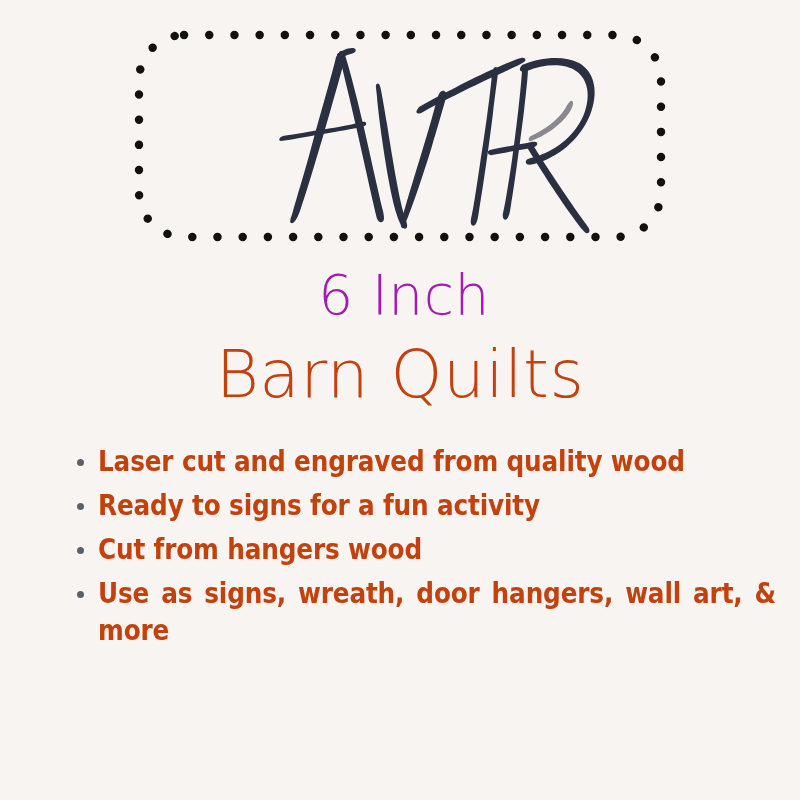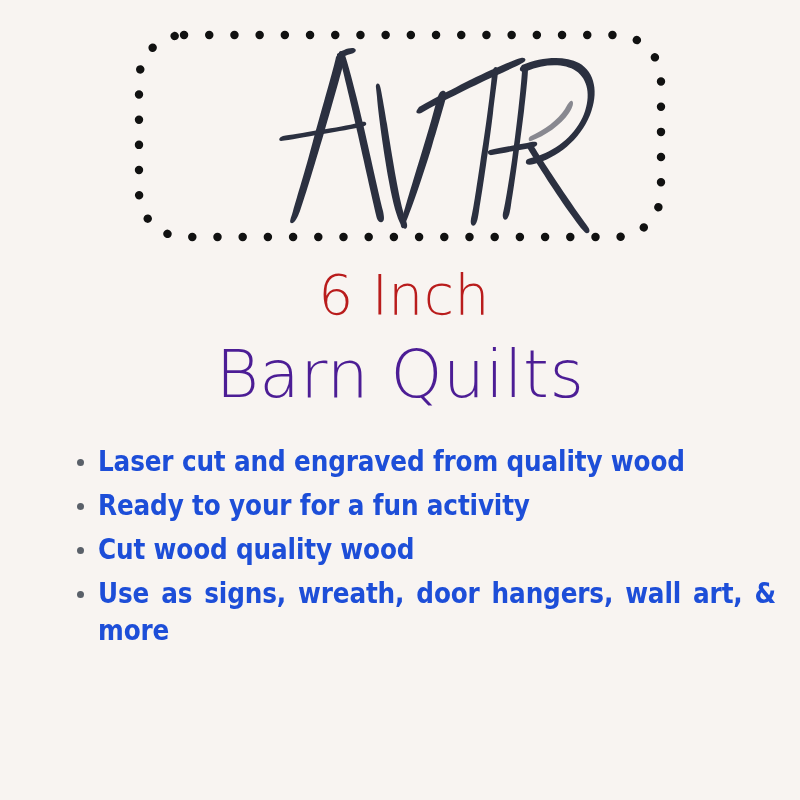--- a/index.html
+++ b/index.html
@@ -53,31 +53,31 @@
     top: 258px;
     width: 800px;
     text-align: center;
   }
   .heading-line-1 {
     font-family: "DejaVu Sans", sans-serif;
     font-weight: 300;
     font-size: 55px;
     line-height: 74px;
     letter-spacing: 0.5px;
-    color: #b91c1c;
+    color: #a21caf;
     white-space: nowrap;
     padding-left: 8px;
   }
   .heading-line-2 {
     font-family: "DejaVu Sans", sans-serif;
     font-weight: 300;
     font-size: 66px;
     line-height: 86px;
     letter-spacing: 0.5px;
-    color: #4c1d95;
+    color: #c2410c;
     white-space: nowrap;
   }
 
   
   .feature-list {
     position: absolute;
     left: 64px;
     top: 443px;
     width: 712px;
     margin: 0;
@@ -86,21 +86,21 @@
   }
   .feature-item {
     position: relative;
     padding-left: 34px;
     margin: 0 0 7px 0;
     font-family: "DejaVu Sans Condensed", "Liberation Sans Narrow", "Liberation Sans", sans-serif;
     font-weight: bold;
     font-size: 27.5px;
     line-height: 37px;
     letter-spacing: -0.15px;
-    color: #1d4ed8;
+    color: #c2410c;
   }
   .feature-item .bullet-dot {
     position: absolute;
     left: 13px;
     top: 16px;
     width: 7px;
     height: 7px;
     border-radius: 50%;
     background: #5a6069;
   }
@@ -164,25 +164,25 @@
     <div class="heading-line-2">Barn Quilts</div>
   </div>
 
   <ul class="feature-list">
     <li class="feature-item">
       <span class="bullet-dot"></span>
       <span class="feature-text">Laser cut and engraved from quality wood</span>
     </li>
     <li class="feature-item">
       <span class="bullet-dot"></span>
-      <span class="feature-text">Ready to your for a fun activity</span>
+      <span class="feature-text">Ready to signs for a fun activity</span>
     </li>
     <li class="feature-item">
       <span class="bullet-dot"></span>
-      <span class="feature-text">Cut wood quality wood</span>
+      <span class="feature-text">Cut from hangers wood</span>
     </li>
     <li class="feature-item justified">
       <span class="bullet-dot"></span>
       <span class="feature-text">Use as signs, wreath, door hangers, wall art, &amp; more</span>
     </li>
   </ul>
 
 </div>
 
 </body></html>

